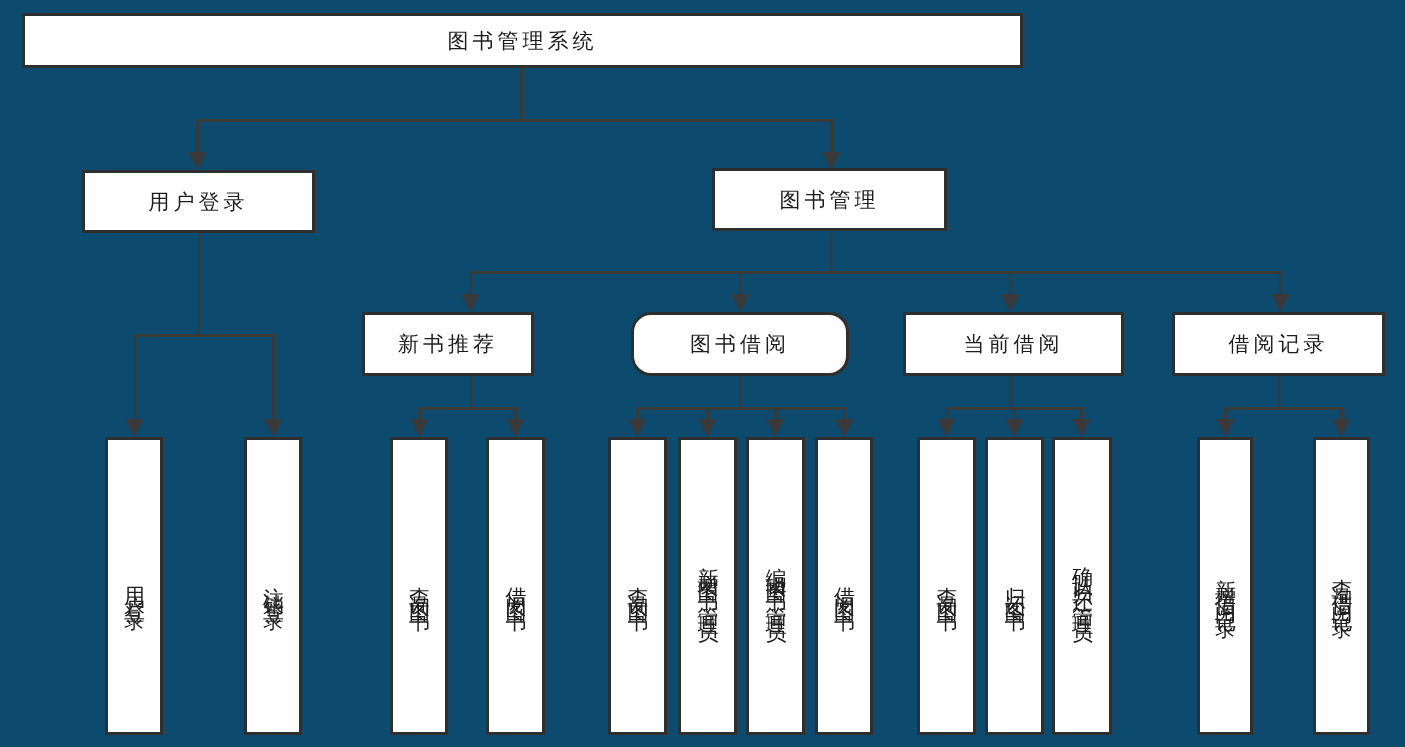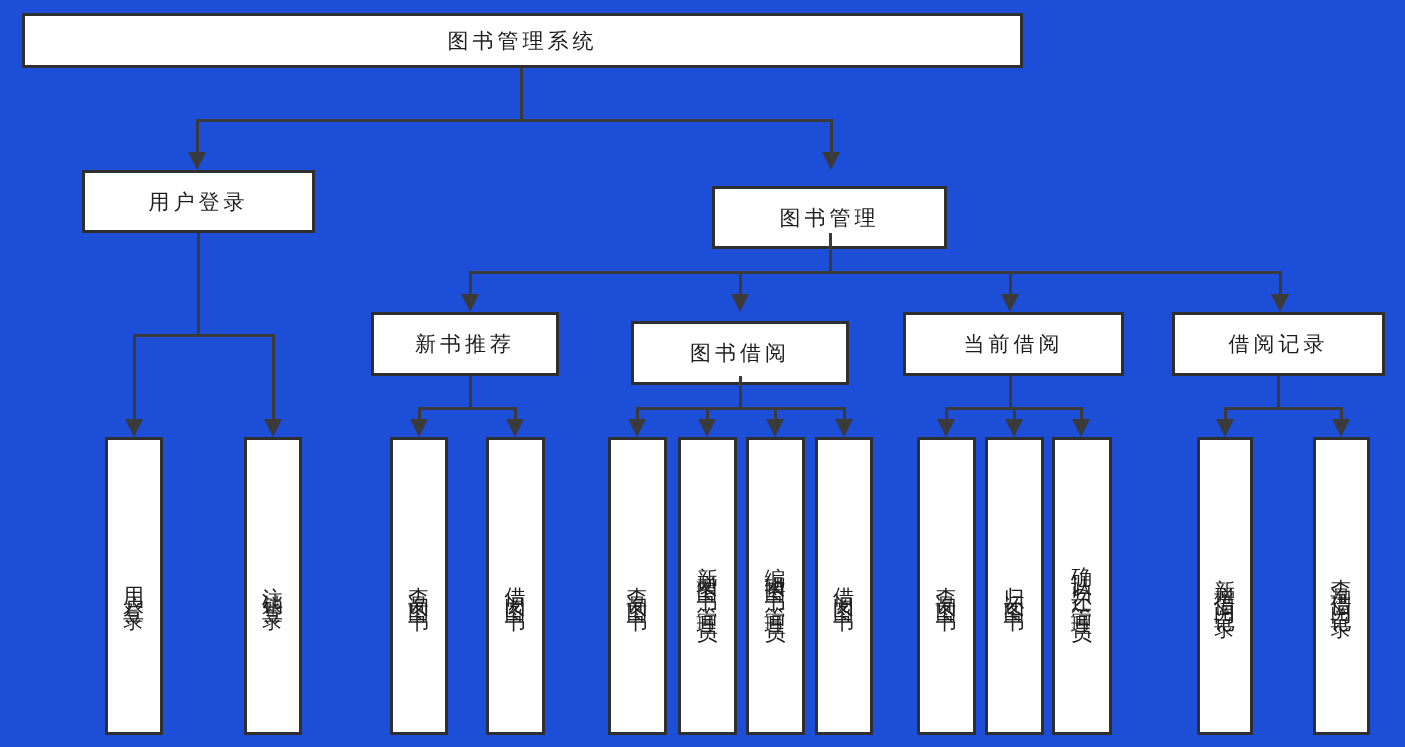--- a/index.html
+++ b/index.html
@@ -5,22 +5,22 @@
   :root{
     --line:#3a3a3a;
     --border:#2f2f2f;
     --text:#1d1d1d;
     --wm:#b9b4b4;
   }
   html,body{margin:0;padding:0;background:#ffffff;}
   #canvas{
     position:relative;
     width:1405px;height:747px;
-    background:#1d4ed8;
-    font-family:Liberation Sans, sans-serif;
+    background:#0c4a6e;
+    font-family:Liberation Serif, serif;
     color:var(--text);
     overflow:hidden;
     text-align:center;
   }
   .box{
     position:absolute;
     background:#ffffff;
     border:3px solid var(--border);
     box-sizing:border-box;
     display:flex;align-items:center;justify-content:center;
@@ -69,21 +69,21 @@
   <div class="vline" style="left:520px;top:68px;height:54px;"></div>
   <div class="hline" style="left:196px;top:119px;width:637px;"></div>
   <div class="vline" style="left:196px;top:119px;height:34px;"></div>
   <div class="arrow" style="left:188px;top:152px;"></div>
   <div class="vline" style="left:830px;top:119px;height:34px;"></div>
   <div class="arrow" style="left:822px;top:152px;"></div>
 
   <div class="box" style="left:82px;top:170px;width:233px;height:63px;">
     <span class="hlabel">用户登录</span>
   </div>
-  <div class="box" style="left:712px;top:186px;width:235px;height:63px;">
+  <div class="box" style="left:712px;top:168px;width:235px;height:63px;">
     <span class="hlabel">图书管理</span>
   </div>
 
   <div class="vline" style="left:197px;top:233px;height:104px;"></div>
   <div class="hline" style="left:133px;top:334px;width:142px;"></div>
   <div class="vline" style="left:133px;top:334px;height:86px;"></div>
   <div class="arrow" style="left:125px;top:419px;"></div>
   <div class="vline" style="left:272px;top:334px;height:86px;"></div>
   <div class="arrow" style="left:264px;top:419px;"></div>
 
@@ -91,24 +91,24 @@
   <div class="hline" style="left:469px;top:271px;width:813px;"></div>
   <div class="vline" style="left:469px;top:271px;height:26px;"></div>
   <div class="arrow" style="left:461px;top:294px;"></div>
   <div class="vline" style="left:739px;top:271px;height:26px;"></div>
   <div class="arrow" style="left:731px;top:294px;"></div>
   <div class="vline" style="left:1009px;top:271px;height:26px;"></div>
   <div class="arrow" style="left:1001px;top:294px;"></div>
   <div class="vline" style="left:1279px;top:271px;height:26px;"></div>
   <div class="arrow" style="left:1271px;top:294px;"></div>
 
-  <div class="box" style="left:362px;top:312px;width:188px;height:64px;margin-left:9px;">
+  <div class="box" style="left:362px;top:312px;width:172px;height:64px;">
     <span class="hlabel">新书推荐</span>
   </div>
-  <div class="box" style="left:631px;top:321px;width:218px;height:64px;">
+  <div class="box" style="left:631px;top:312px;width:218px;height:64px;border-radius:20px;">
     <span class="hlabel">图书借阅</span>
   </div>
   <div class="box" style="left:903px;top:312px;width:221px;height:64px;">
     <span class="hlabel">当前借阅</span>
   </div>
   <div class="box" style="left:1172px;top:312px;width:213px;height:64px;">
     <span class="hlabel">借阅记录</span>
   </div>
 
   <div class="vline" style="left:469px;top:376px;height:34px;"></div>

